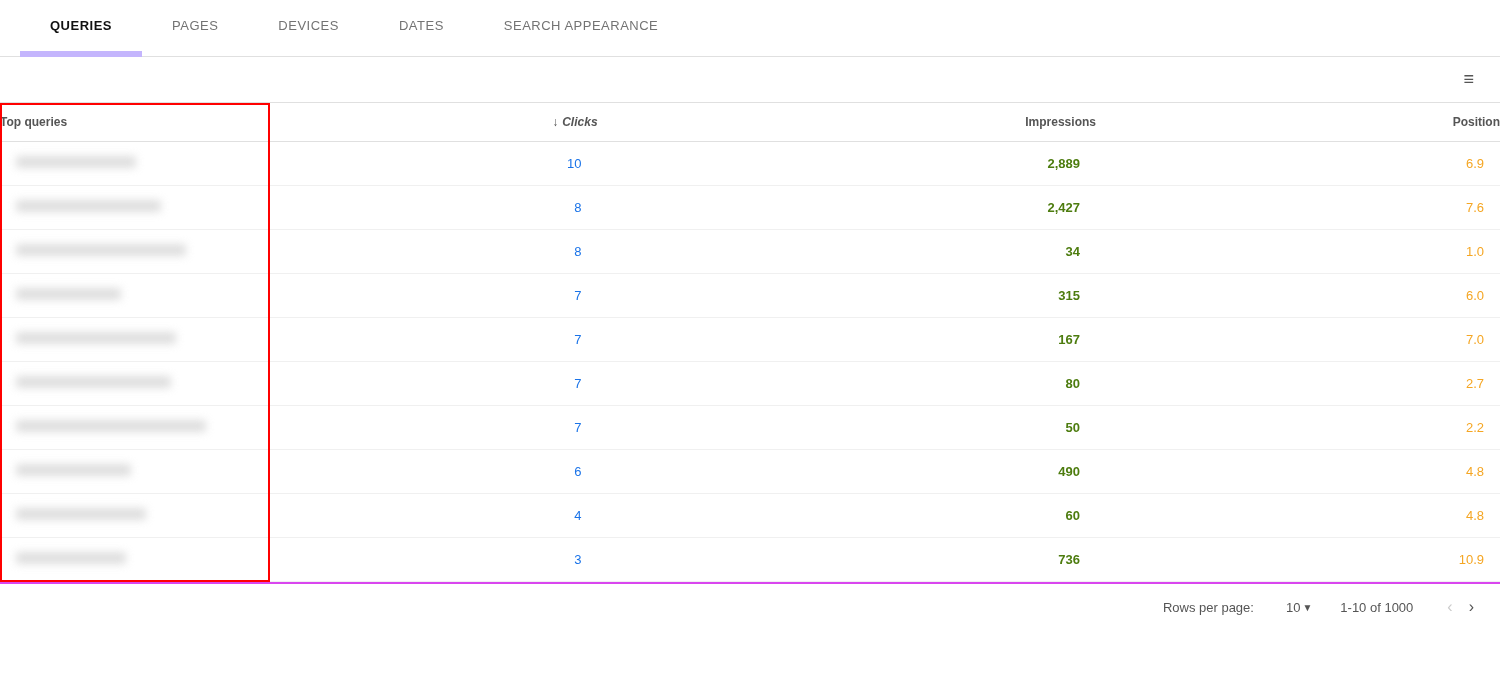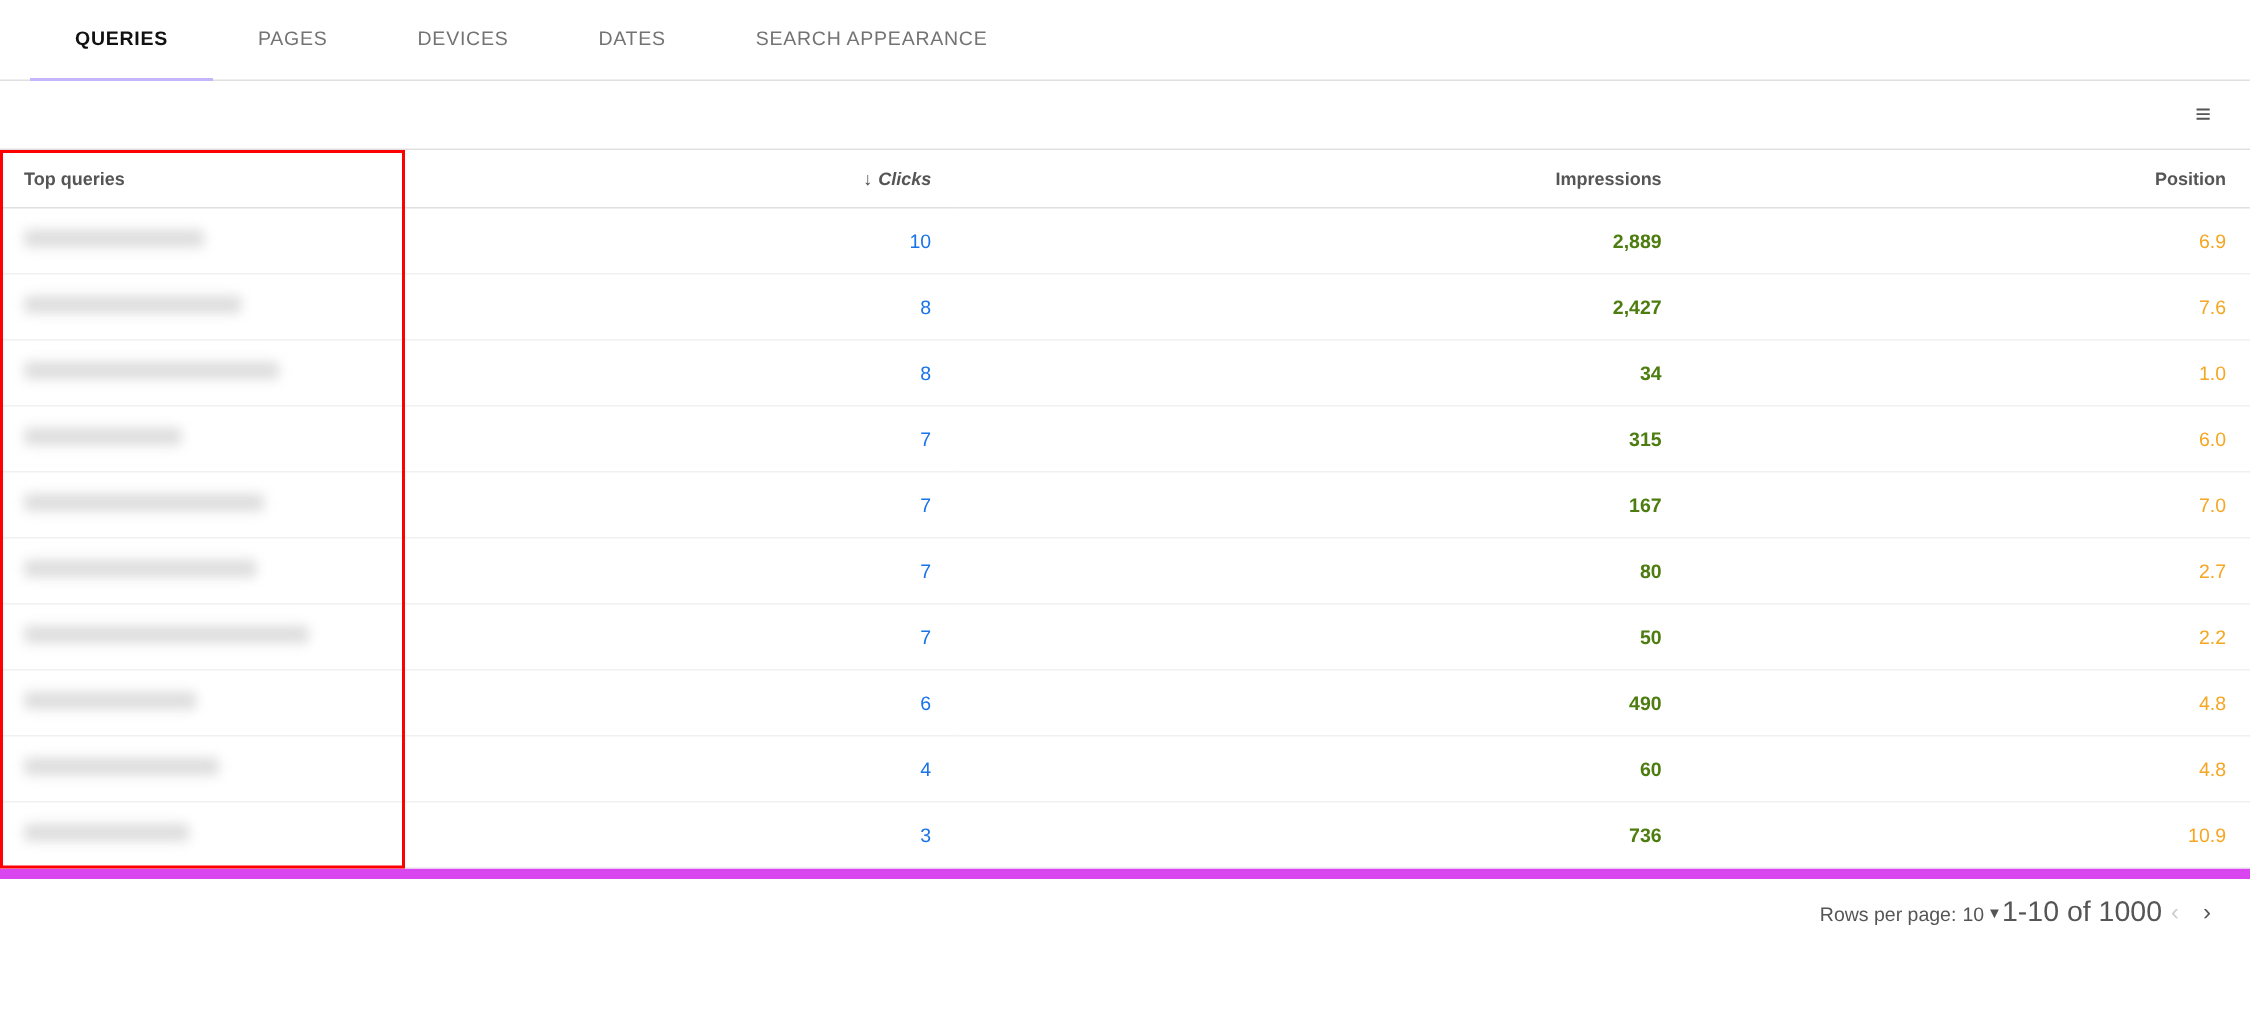--- a/index.html
+++ b/index.html
@@ -19,21 +19,21 @@
       color: #737373;
       letter-spacing: 0.5px;
       text-transform: uppercase;
       border-bottom: 3px solid transparent;
       margin-bottom: -1px;
       user-select: none;
     }
     .tab.active {
       color: #111;
       font-weight: 700;
-      border-bottom: 2px solid #c4b5fd;
+      border-bottom: 6px solid #c4b5fd;
     }
 
     
     .toolbar {
       display: flex;
       justify-content: flex-end;
       padding: 10px 20px;
       border-bottom: 1px solid #e0e0e0;
     }
     .filter-icon-btn {
@@ -44,21 +44,21 @@
       font-size: 18px;
       padding: 2px 6px;
     }
 
     table {
       width: 100%;
       border-collapse: collapse;
     }
 
     thead tr th {
-      padding: 12px 16px;
+      padding: 12px 0;
       text-align: right;
       font-size: 12px;
       font-weight: 600;
       color: #555;
       border-bottom: 1px solid #e0e0e0;
       white-space: nowrap;
     }
     thead tr th:first-child {
       text-align: left;
       width: 270px;
@@ -92,38 +92,38 @@
       margin-right: 4px;
       color: #555;
     }
 
     
     .pagination {
       display: flex;
       align-items: center;
       justify-content: flex-end;
       padding: 12px 20px;
-      gap: 0;
-      font-size: 13px;
-      color: #555;
-      border-top: 7px solid #d946ef;
+      gap: 28px;
+      font-size: 13px;
+      color: #555;
+      border-top: 2px solid #d946ef;
     }
     .pagination .rows-label { margin-right: 4px; }
     .rows-dropdown {
       display: flex;
       align-items: center;
       gap: 2px;
       cursor: pointer;
     }
     .chevron-down {
       font-size: 10px;
       color: #555;
     }
     .pagination-range {
-      font-size: 19px;
+      font-size: 13px;
       color: #555;
     }
     .pagination-nav {
       display: flex;
       gap: 4px;
     }
     .nav-btn {
       background: none;
       border: none;
       cursor: pointer;

